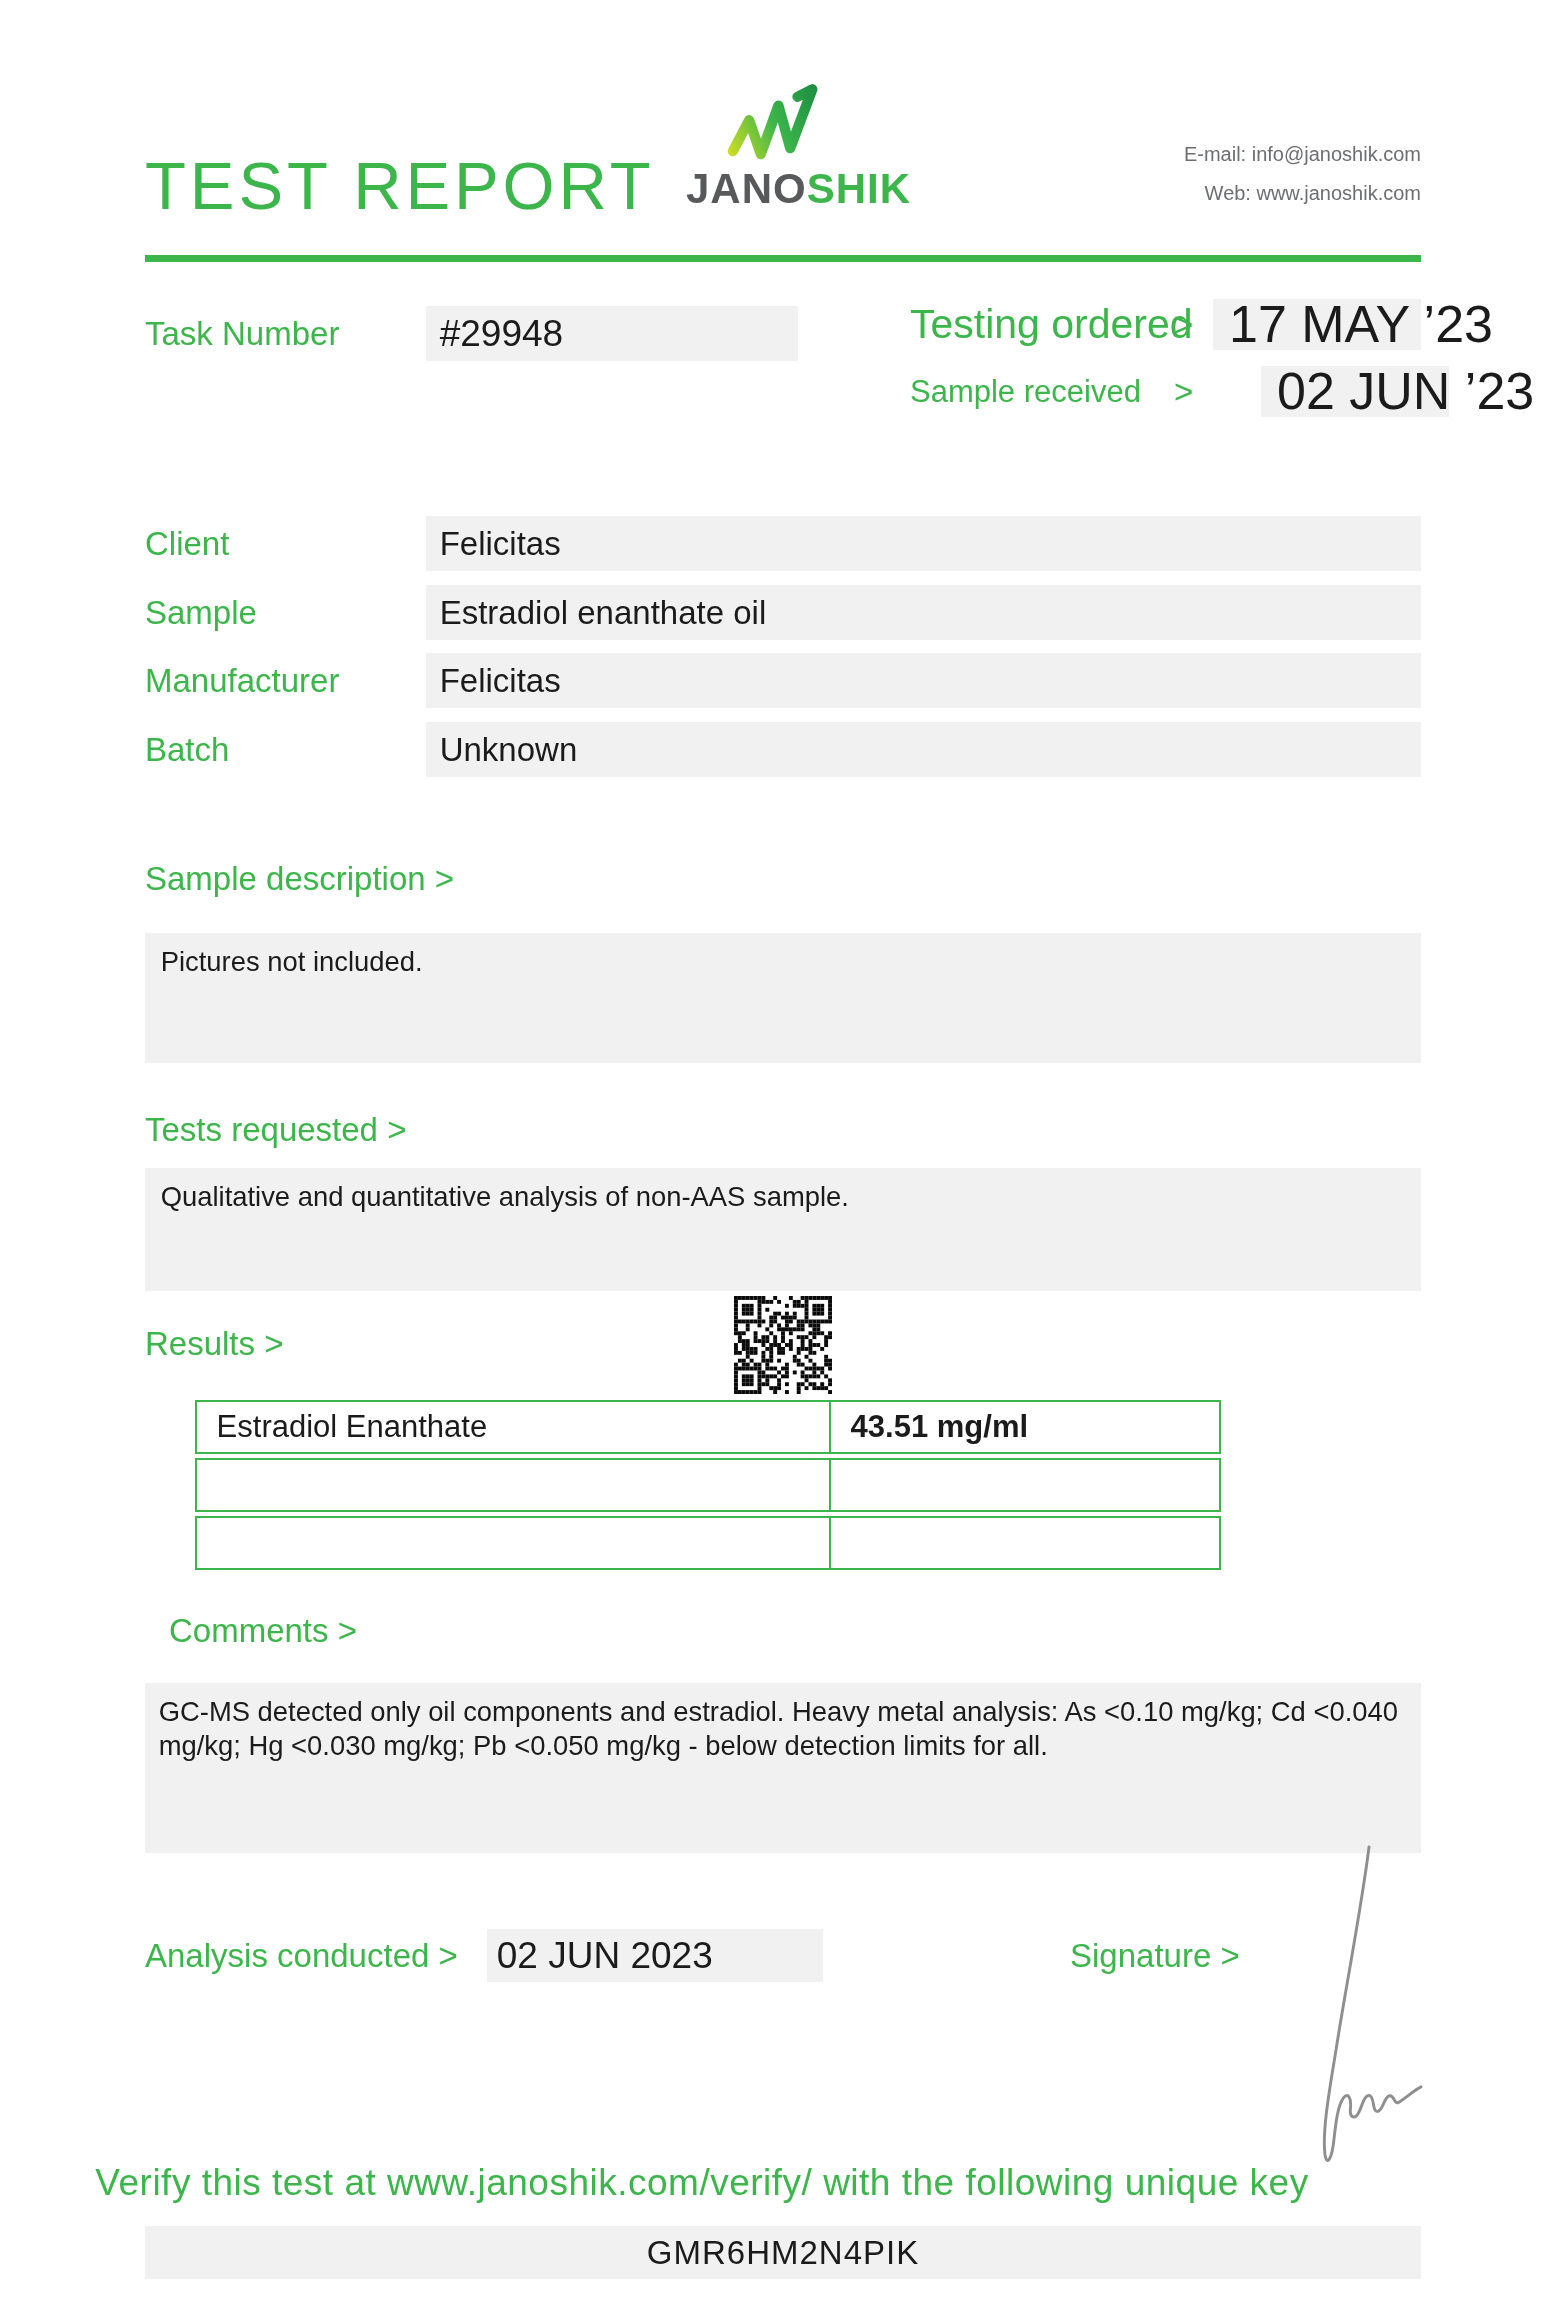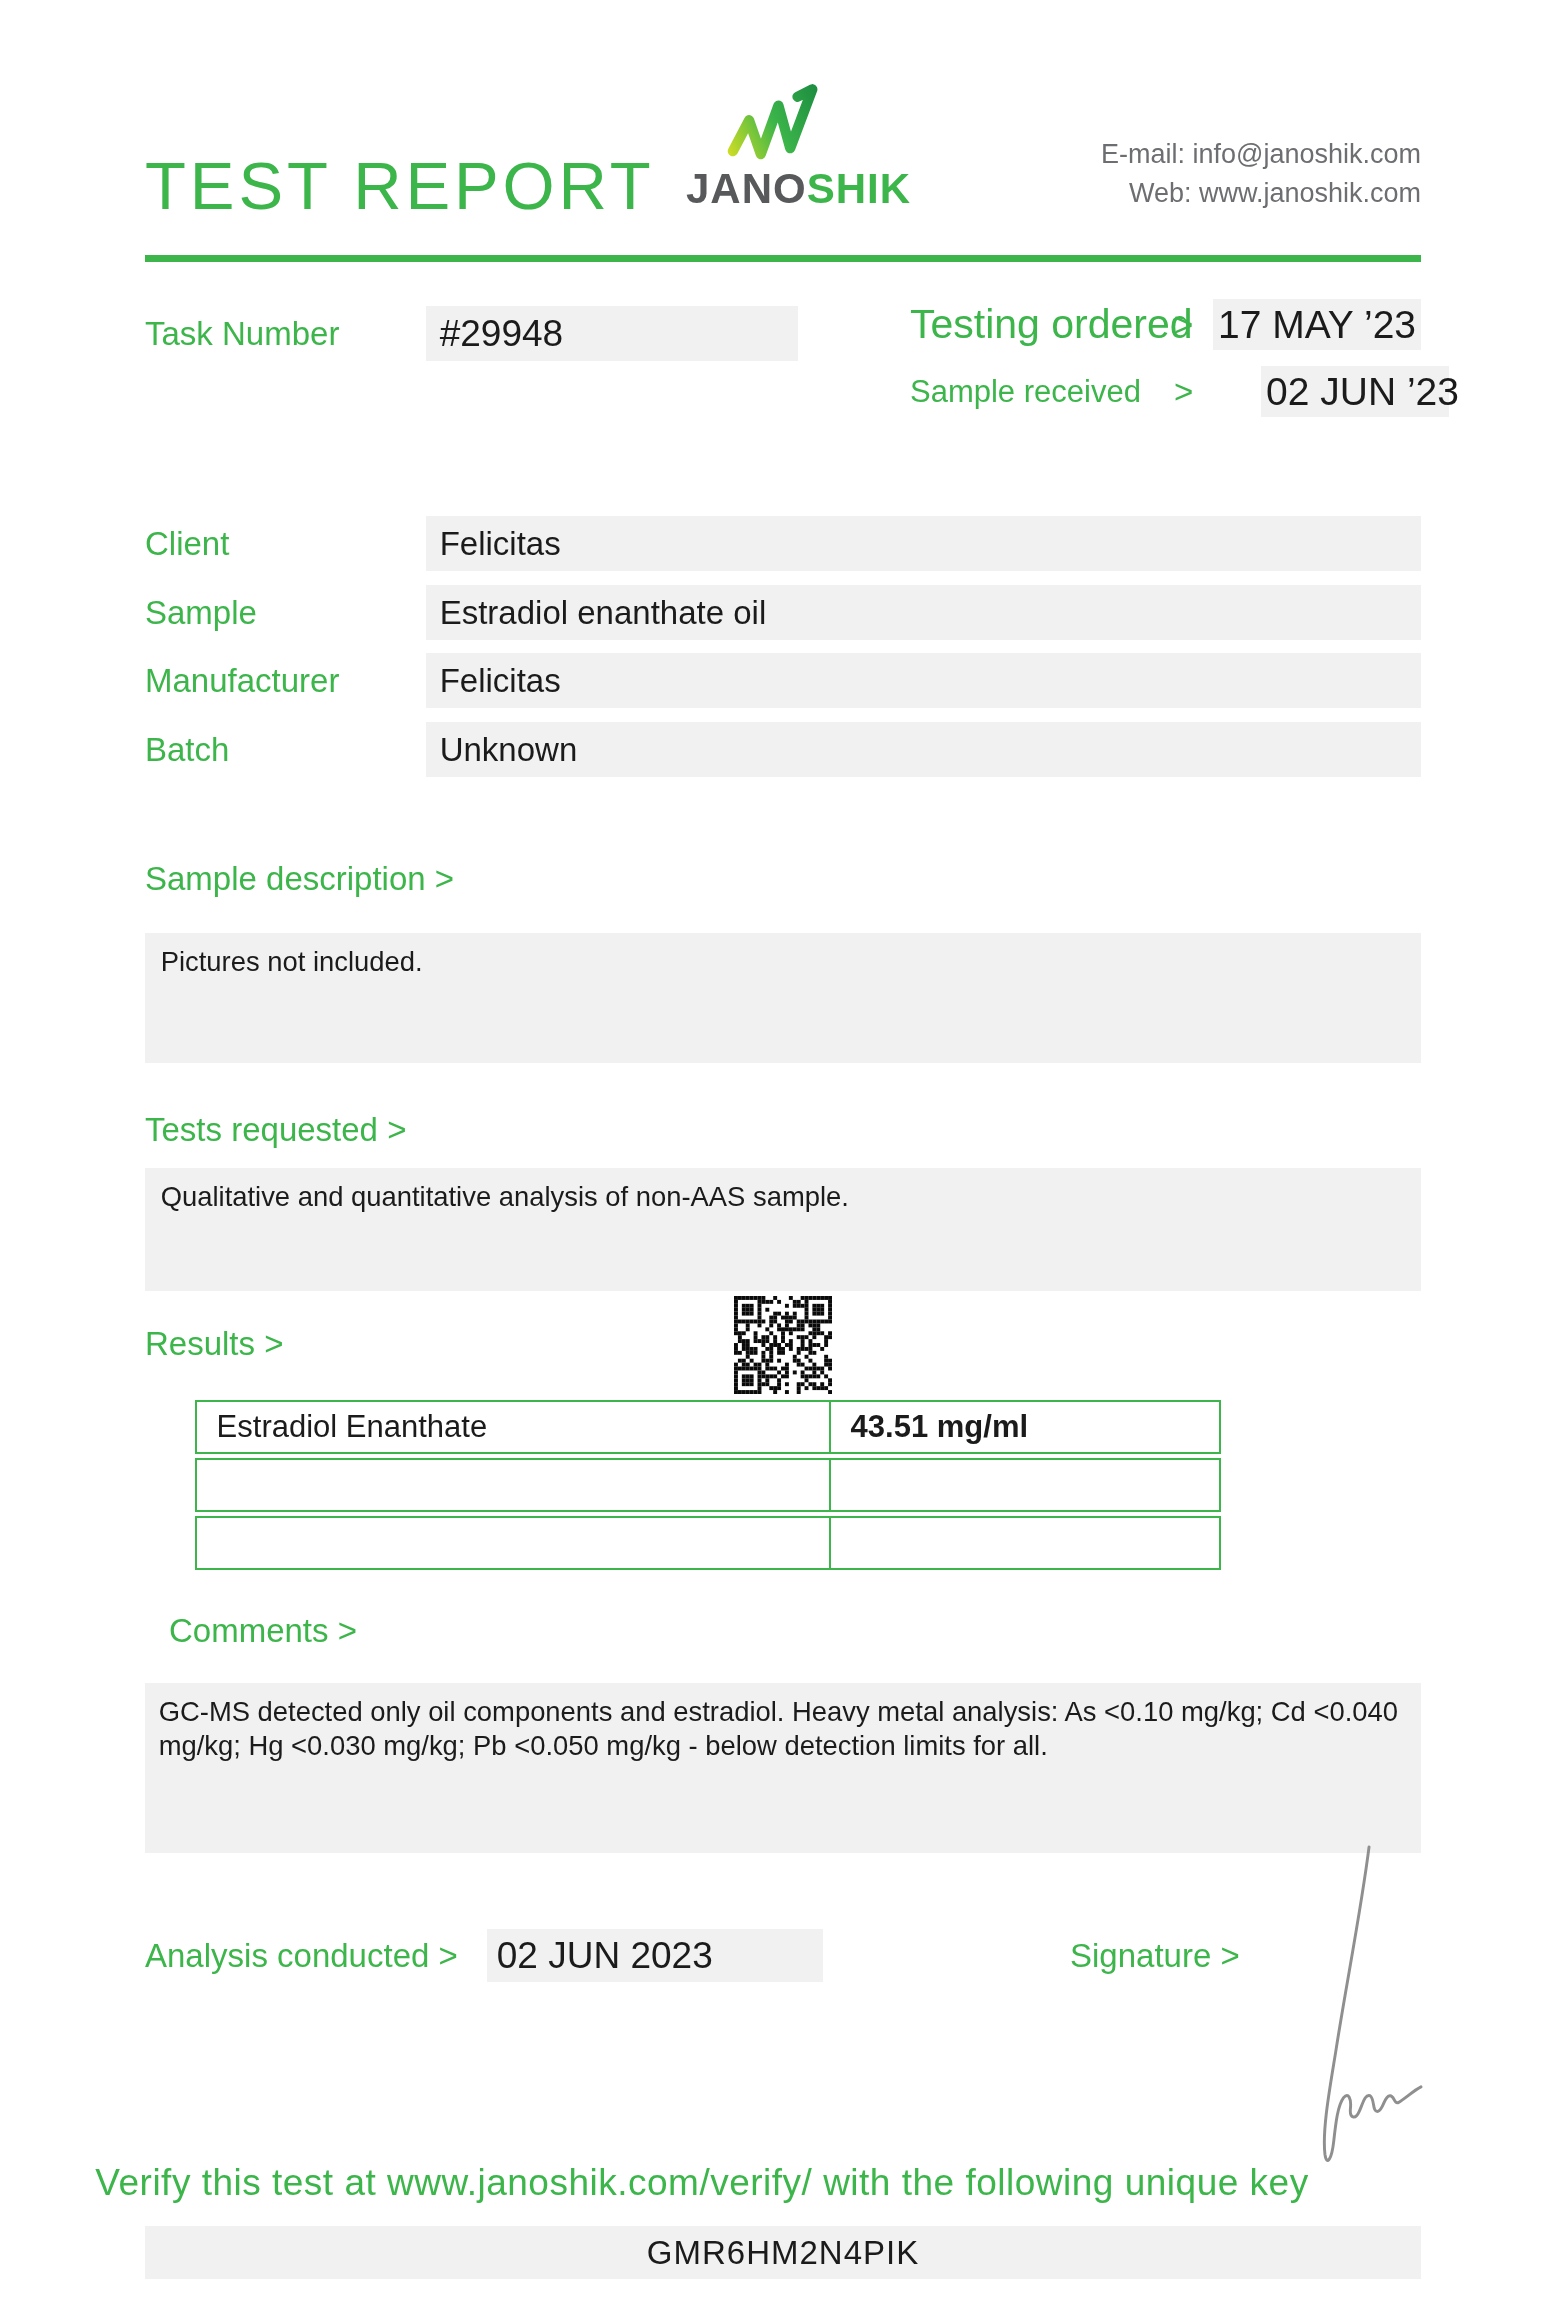--- a/index.html
+++ b/index.html
@@ -21,38 +21,38 @@
   }
   .logo-icon{position:absolute;left:727px;top:82px;width:147px;height:78px;}
   .logo-text{
     position:absolute;left:679px;top:165px;width:239px;
     text-align:center;font-size:42px;font-weight:700;letter-spacing:1px;
     color:#58595b;white-space:nowrap;
   }
   .logo-text .shik{color:#3cb54a;}
   .contact{
     position:absolute;right:147px;top:135px;
-    text-align:right;font-size:27px;line-height:39px;color:#6d6e71;
+    text-align:right;font-size:20px;line-height:39px;color:#6d6e71;
   }
   .divider{
     position:absolute;left:145px;top:255px;width:1276px;height:6.9px;
     background:#3cb54a;
   }
 
   
   .task-label{position:absolute;left:145px;top:306px;font-size:33px;line-height:55px;color:#3cb54a;}
   .task-box{position:absolute;left:426px;top:306px;width:372px;height:55px;}
   .task-box span{display:block;font-size:37px;line-height:55px;padding-left:13.7px;}
   .ordered-label{position:absolute;left:910px;top:299px;font-size:41px;line-height:51px;color:#3cb54a;}
   .ordered-arrow{position:absolute;left:1174px;top:299px;font-size:33px;line-height:51px;color:#3cb54a;}
   .ordered-box{position:absolute;left:1213px;top:299px;width:208px;height:51px;}
   .received-label{position:absolute;left:910px;top:366px;font-size:31px;line-height:51px;color:#3cb54a;}
   .received-arrow{position:absolute;left:1174px;top:366px;font-size:33px;line-height:51px;color:#3cb54a;}
   .received-box{position:absolute;left:1261px;top:366px;width:188px;height:51px;}
-  .date-box span{display:block;font-size:39px;line-height:51px;padding-left:5px;white-space:nowrap;}
+  .date-box span{display:block;font-size:52px;line-height:51px;padding-left:16px;white-space:nowrap;}
 
   
   .info{position:absolute;left:145px;top:516px;width:1276px;}
   .i-row{position:relative;height:55px;margin-bottom:13.7px;}
   .i-label{position:absolute;left:0;top:0;font-size:33px;line-height:55px;color:#3cb54a;}
   .i-value{
     position:absolute;left:281px;right:0;top:0;height:55px;
     background:#f1f1f2;font-size:33px;line-height:55px;padding-left:13.7px;box-sizing:border-box;
     white-space:nowrap;
   }

